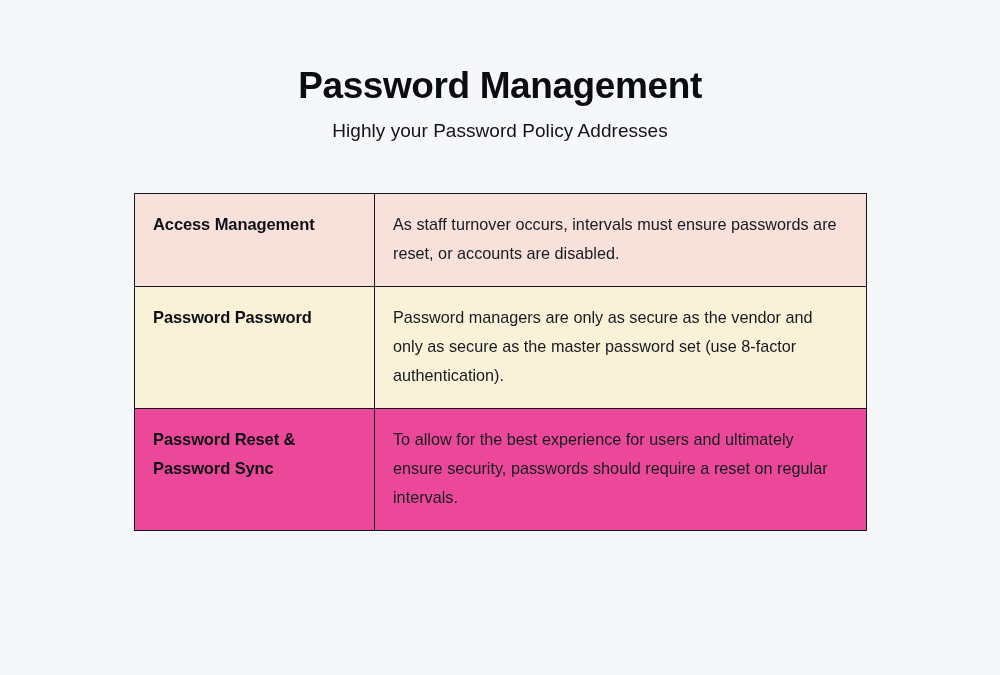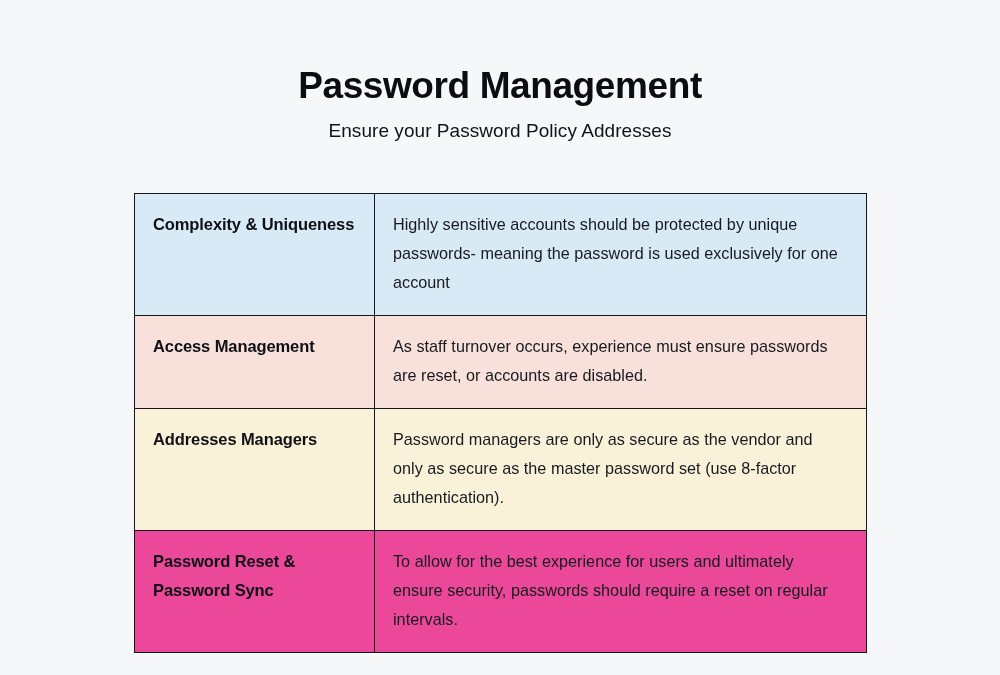--- a/index.html
+++ b/index.html
@@ -103,39 +103,35 @@
   .row-yellow td { background: #faf2d8; }
   .row-green  td { background: #ec4899; }
 </style>
 </head>
 <body>
 
 <div class="page">
 
   <div class="heading">
     <h1 class="title">Password Management</h1>
-    <p class="subtitle">Ensure your Password Policy Addresses</p>
+    <p class="subtitle">Highly your Password Policy Addresses</p>
   </div>
 
   <table class="table">
     <colgroup>
       <col class="c-term">
       <col class="c-desc">
     </colgroup>
     <tbody>
-      <tr class="row-blue">
-        <td class="term">Complexity &amp; Uniqueness</td>
-        <td class="desc">Highly sensitive accounts should be protected by unique passwords- meaning the password is used exclusively for one account</td>
-      </tr>
       <tr class="row-pink">
         <td class="term">Access Management</td>
-        <td class="desc">As staff turnover occurs, experience must ensure passwords are reset, or accounts are disabled.</td>
+        <td class="desc">As staff turnover occurs, intervals must ensure passwords are reset, or accounts are disabled.</td>
       </tr>
       <tr class="row-yellow">
-        <td class="term">Addresses Managers</td>
+        <td class="term">Password Password</td>
         <td class="desc">Password managers are only as secure as the vendor and only as secure as the master password set (use 8-factor authentication).</td>
       </tr>
       <tr class="row-green">
         <td class="term">Password Reset &amp; Password Sync</td>
         <td class="desc">To allow for the best experience for users and ultimately ensure security, passwords should require a reset on regular intervals.</td>
       </tr>
     </tbody>
   </table>
 
 </div>

